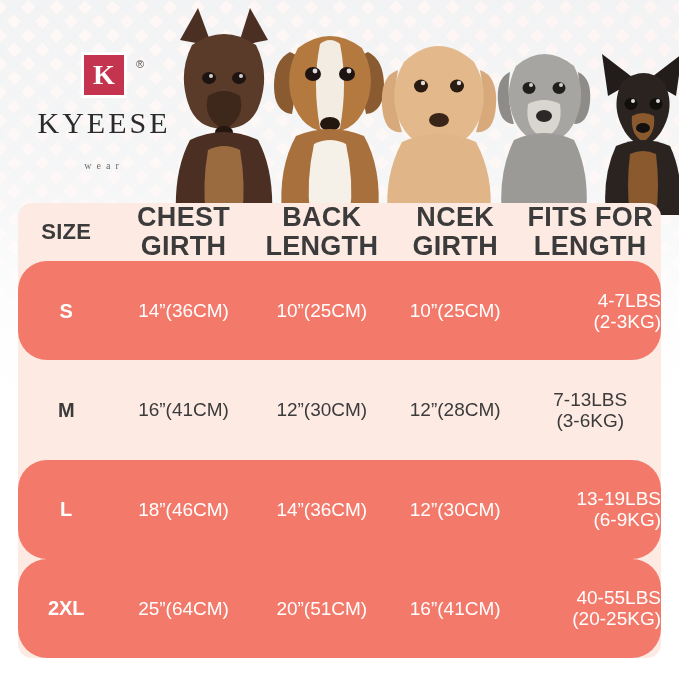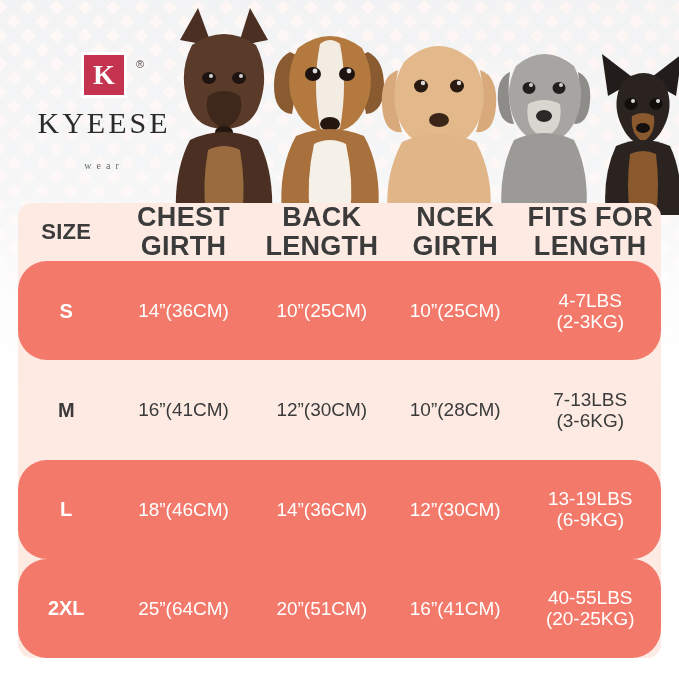--- a/index.html
+++ b/index.html
@@ -133,20 +133,21 @@
     background: #f3796a;
     color: #ffffff;
   }
   tbody tr.highlight td:first-child {
     border-top-left-radius: 29px;
     border-bottom-left-radius: 29px;
   }
   tbody tr.highlight td:last-child {
     border-top-right-radius: 29px;
     border-bottom-right-radius: 29px;
+    text-align: right;
   }
   td.size-col {
     font-weight: bold;
     font-size: 20px;
   }
   .cell-line { display: block; }
   col.c1 { width: 15%; }
   col.c2 { width: 21.5%; }
   col.c3 { width: 21.5%; }
   col.c4 { width: 20%; }
@@ -279,21 +280,21 @@
           <td>10”(25CM)</td>
           <td>
             <span class="cell-line">4-7LBS</span>
             <span class="cell-line">(2-3KG)</span>
           </td>
         </tr>
         <tr>
           <td class="size-col">M</td>
           <td>16”(41CM)</td>
           <td>12”(30CM)</td>
-          <td>10”(28CM)</td>
+          <td>12”(28CM)</td>
           <td>
             <span class="cell-line">7-13LBS</span>
             <span class="cell-line">(3-6KG)</span>
           </td>
         </tr>
         <tr class="highlight">
           <td class="size-col">L</td>
           <td>18”(46CM)</td>
           <td>14”(36CM)</td>
           <td>12”(30CM)</td>

